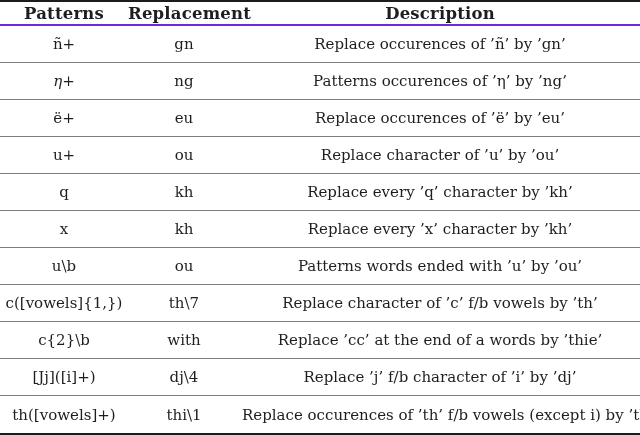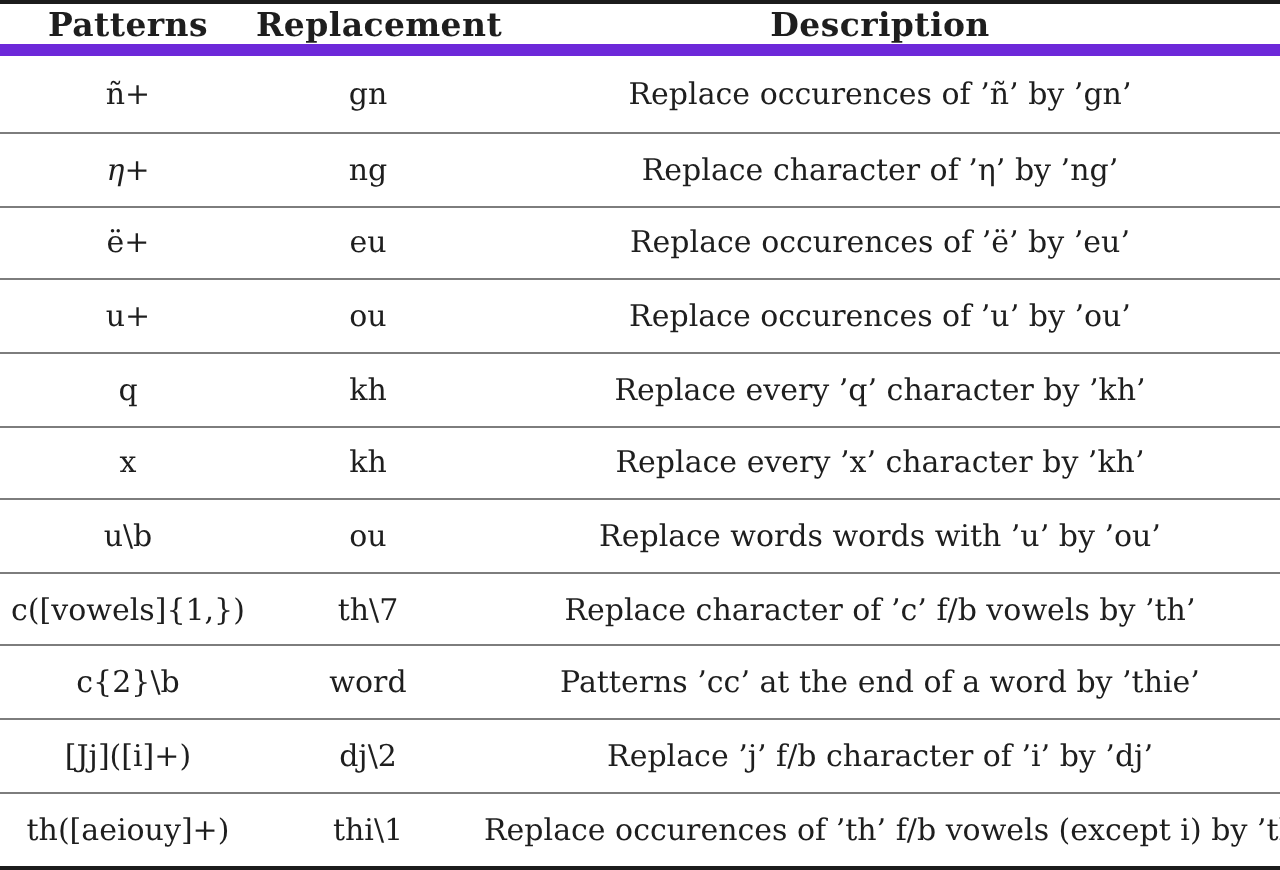--- a/index.html
+++ b/index.html
@@ -25,21 +25,21 @@
     color: var(--text);
     background: var(--bg);
     border-top: 2px solid var(--rule_dark);
     border-bottom: 2px solid var(--rule_dark);
   }
   col.c-pattern     { width: 128px; }
   col.c-replacement { width: 112px; }
   col.c-description { width: 400px; }
   thead tr {
     height: 24px;
-    border-bottom: 6px solid #6d28d9;
+    border-bottom: 2px solid #6d28d9;
   }
   th {
     font-size: 16.5px;
     font-weight: bold;
     text-align: center;
     vertical-align: middle;
     padding: 0;
     letter-spacing: 0.2px;
   }
   tbody tr {
@@ -74,73 +74,73 @@
   <tbody>
   <tr>
     <td>ñ+</td>
     <td>gn</td>
     <td>Replace occurences of ’ñ’ by ’gn’</td>
   </tr>
 
   <tr>
     <td class="italic">η+</td>
     <td>ng</td>
-    <td>Replace character of ’η’ by ’ng’</td>
+    <td>Patterns occurences of ’η’ by ’ng’</td>
   </tr>
 
   <tr>
     <td>ë+</td>
     <td>eu</td>
     <td>Replace occurences of ’ë’ by ’eu’</td>
   </tr>
 
   <tr>
     <td>u+</td>
     <td>ou</td>
-    <td>Replace occurences of ’u’ by ’ou’</td>
+    <td>Replace character of ’u’ by ’ou’</td>
   </tr>
 
 
   <tr>
     <td>q</td>
     <td>kh</td>
     <td>Replace every ’q’ character by ’kh’</td>
   </tr>
 
   <tr>
     <td>x</td>
     <td>kh</td>
     <td>Replace every ’x’ character by ’kh’</td>
   </tr>
 
   <tr>
     <td>u\b</td>
     <td>ou</td>
-    <td>Replace words words with ’u’ by ’ou’</td>
+    <td>Patterns words ended with ’u’ by ’ou’</td>
   </tr>
 
   <tr>
     <td>c([vowels]{1,})</td>
     <td>th\7</td>
     <td>Replace character of ’c’ f/b vowels by ’th’</td>
   </tr>
 
   <tr>
     <td>c{2}\b</td>
-    <td>word</td>
-    <td>Patterns ’cc’ at the end of a word by ’thie’</td>
+    <td>with</td>
+    <td>Replace ’cc’ at the end of a words by ’thie’</td>
   </tr>
 
 
   <tr>
     <td>[Jj]([i]+)</td>
-    <td>dj\2</td>
+    <td>dj\4</td>
     <td>Replace ’j’ f/b character of ’i’ by ’dj’</td>
   </tr>
 
 
   <tr>
-    <td>th([aeiouy]+)</td>
+    <td>th([vowels]+)</td>
     <td>thi\1</td>
     <td>Replace occurences of ’th’ f/b vowels (except i) by ’th’</td>
   </tr>
 </tbody>
 </table>
 
 </body></html>

